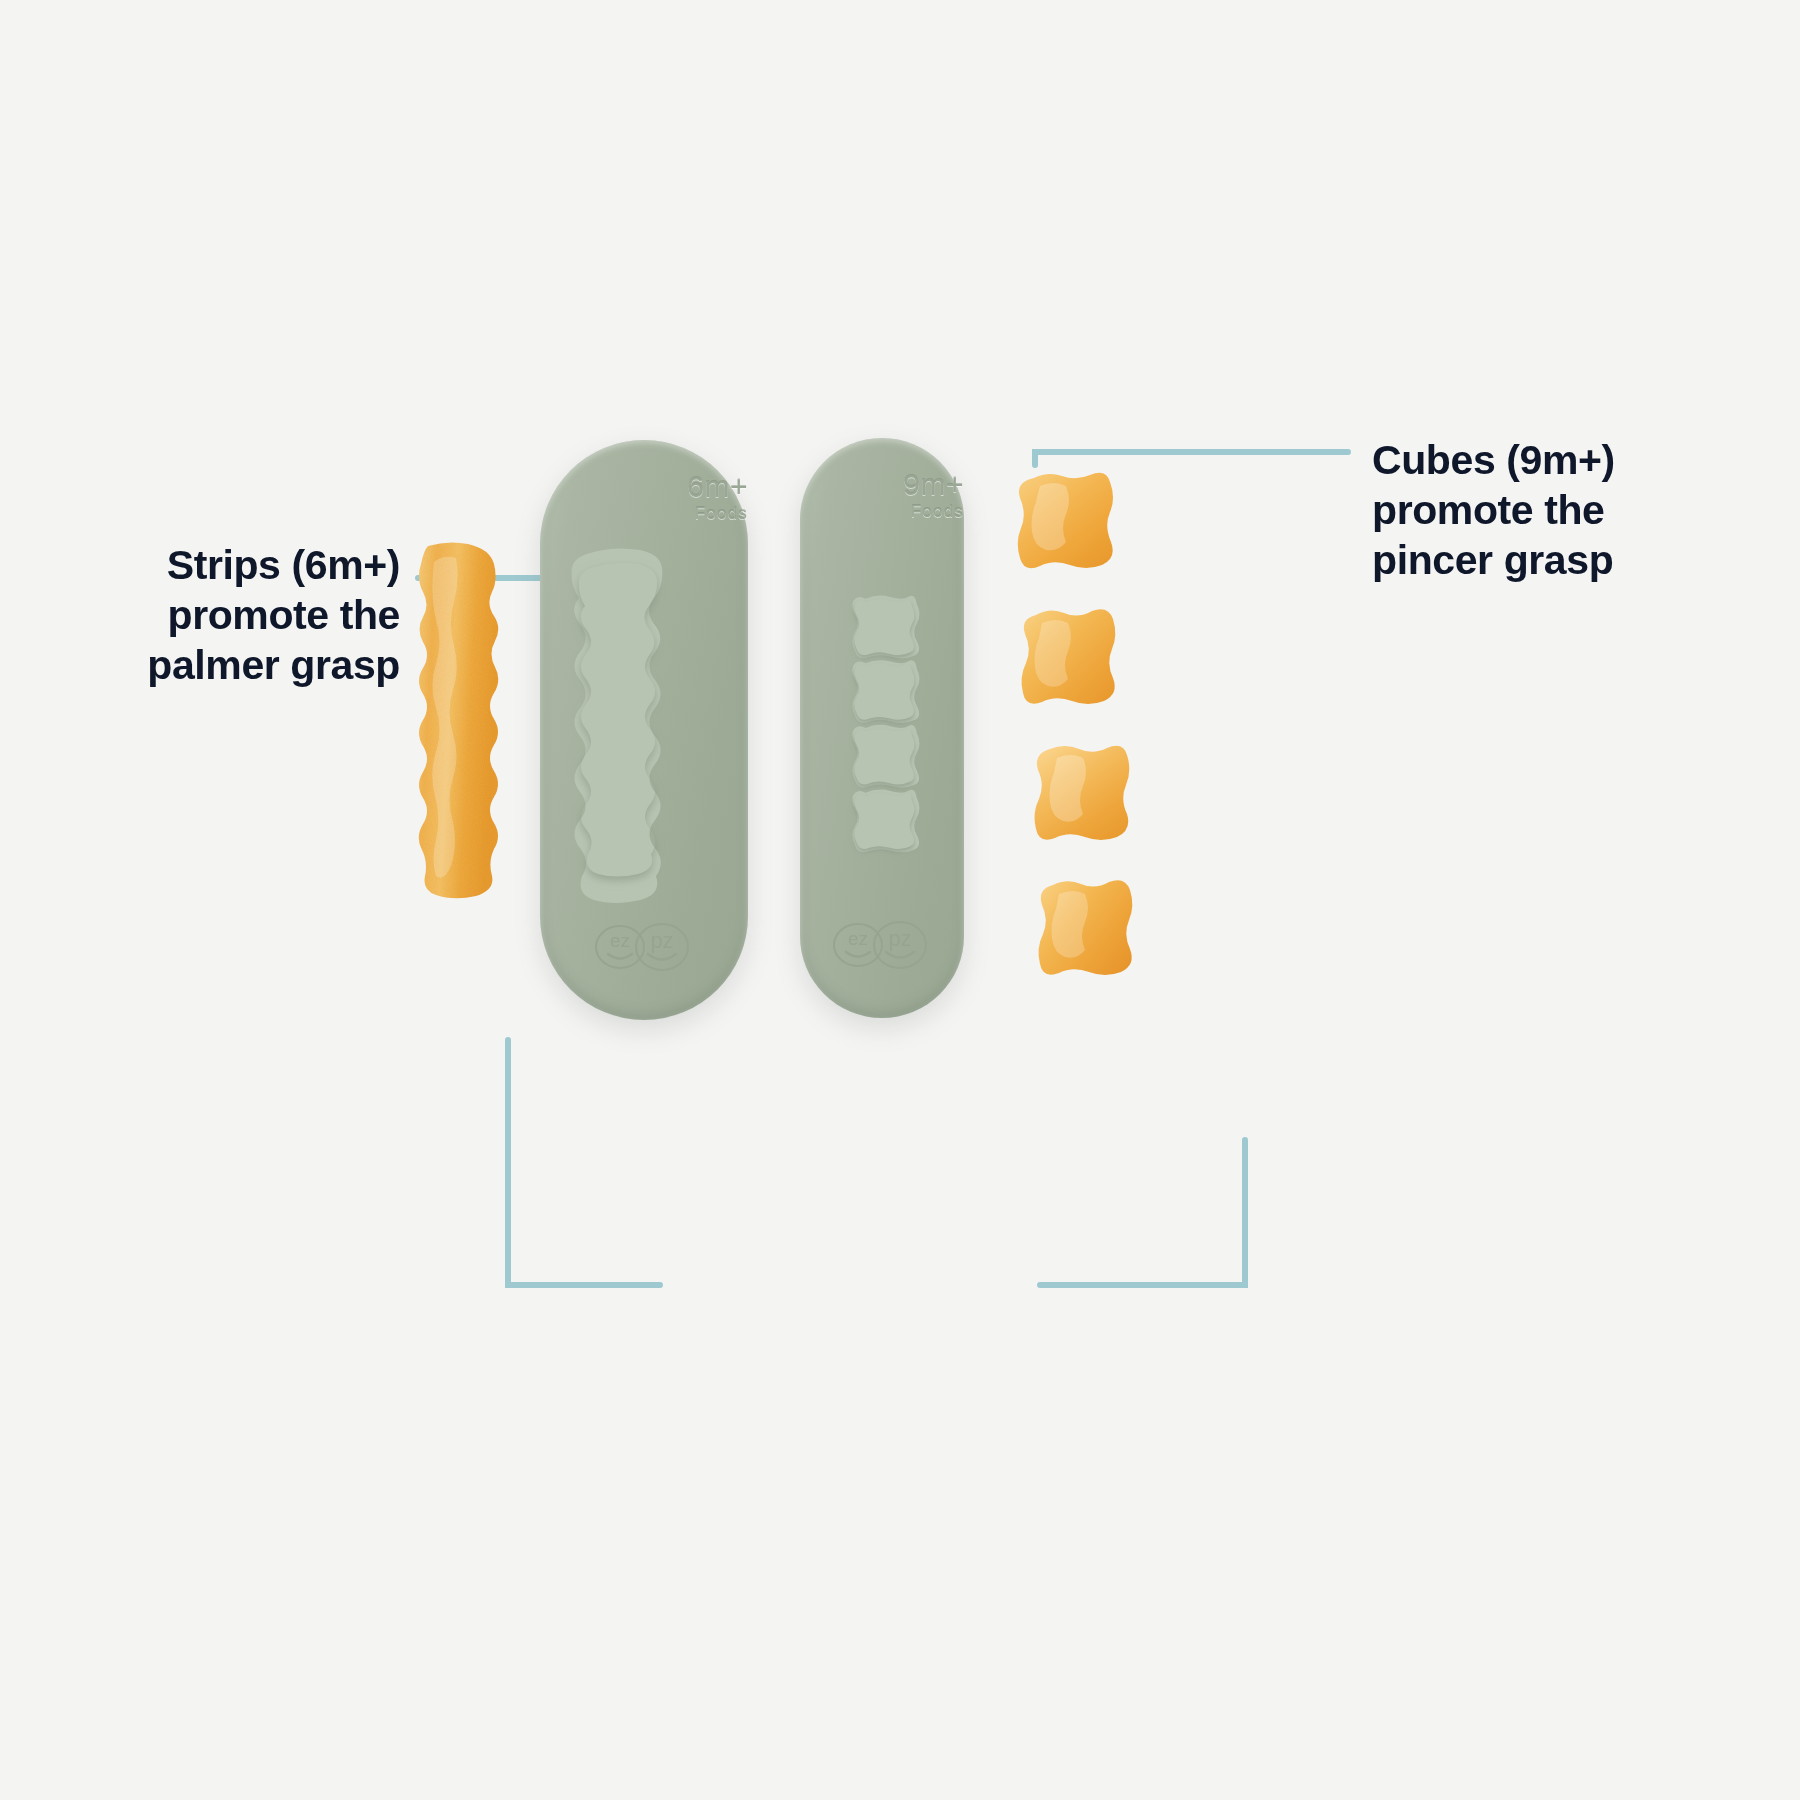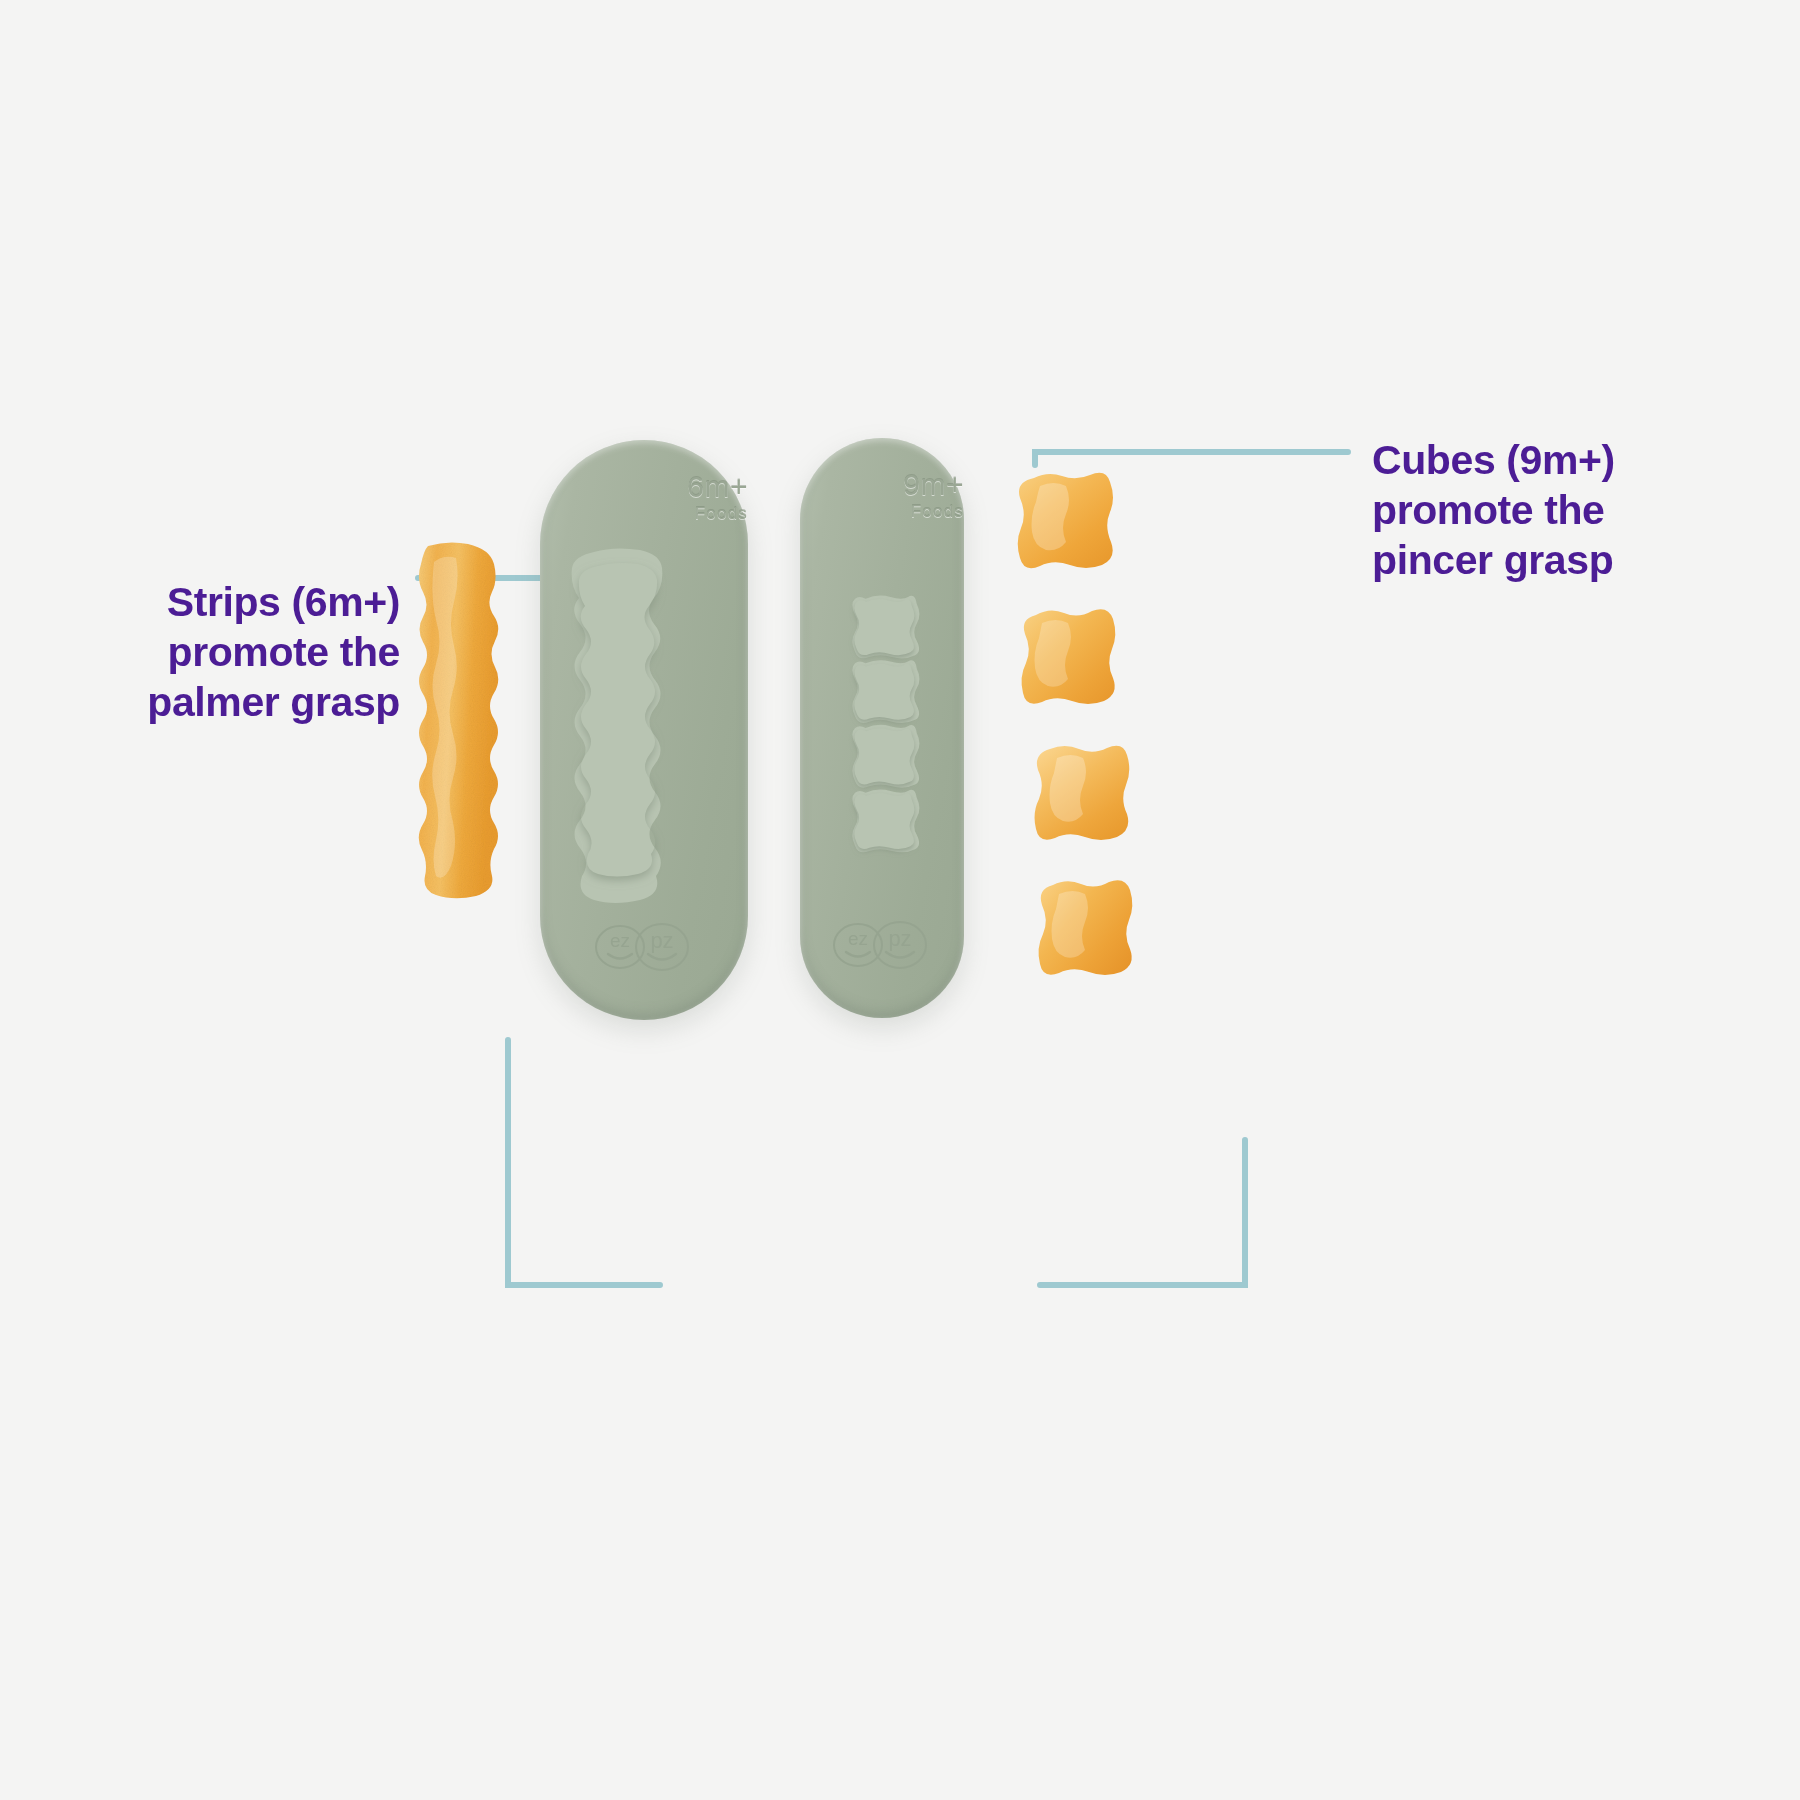--- a/index.html
+++ b/index.html
@@ -7,31 +7,31 @@
   body {
     background:#f4f4f3;
     font-family:"Liberation Sans", sans-serif;
     overflow:hidden;
   }
   #stage { position:relative; width:1800px; height:1800px; }
 
   
   .label {
     position:absolute;
-    color:#4c1d95;
+    color:#0f172a;
     font-weight:700;
     font-size:41px;
     line-height:1.22;
     letter-spacing:-0.4px;
     white-space:pre-line;
   }
   .label.right-align { text-align:right; }
   .label.center-align { text-align:center; }
 
-  #label-strips  { left:60px;  top:540px;  width:340px;margin-top:37px; }
+  #label-strips  { left:60px;  top:540px;  width:340px; }
   #label-cubes   { left:1372px;top:435px;  width:400px; }
   #label-serrated{ left:660px; top:1270px; width:380px; }
 
   
   #leaders { position:absolute; left:0; top:0; width:1800px; height:1800px; }
 
   
   .cutter {
     position:absolute;
     border-radius:120px;

